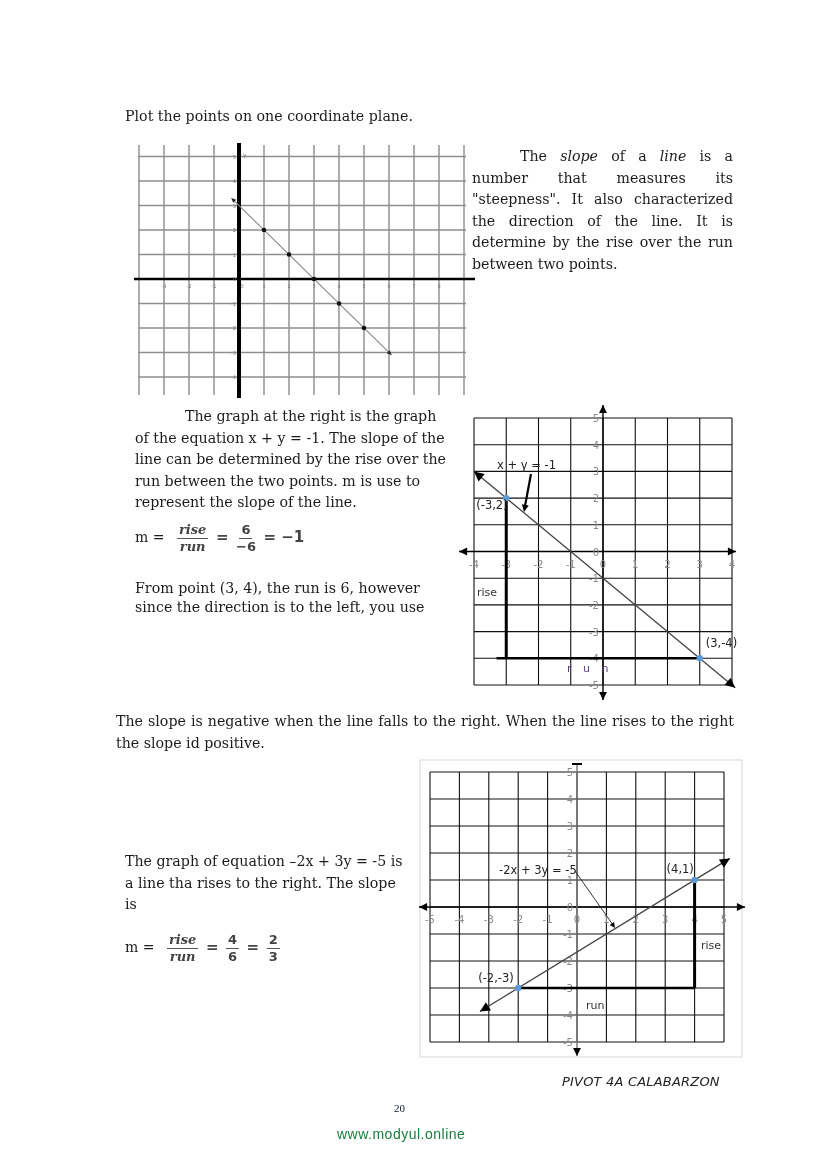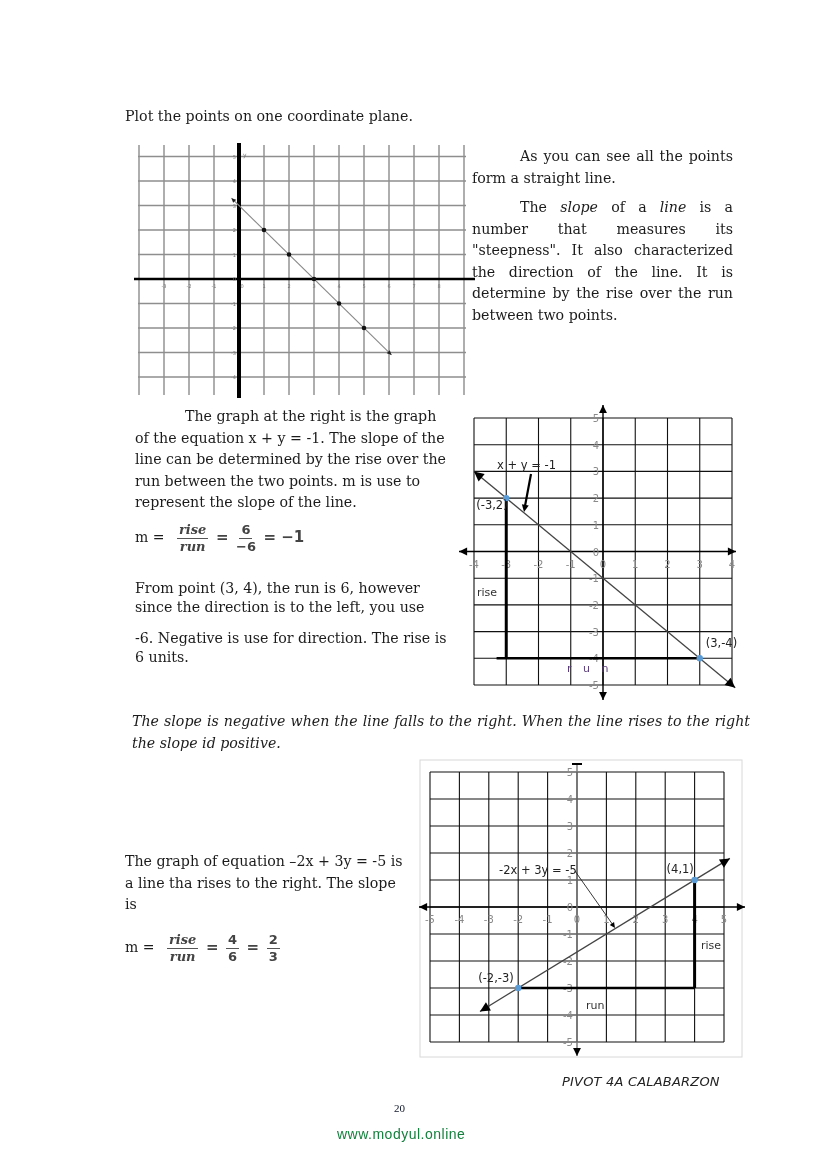--- a/index.html
+++ b/index.html
@@ -79,41 +79,39 @@
     <polygon points="101.5,58.150000000000006 106.23777845567366,59.74795347396426 103.19333035901582,62.85453316443145" fill="#222"></polygon>
     <polygon points="261.5,214.95 256.76222154432634,213.35204652603574 259.8066696409842,210.24546683556855" fill="#222"></polygon>
     <circle cx="134" cy="90" r="2.3" fill="#111"></circle>
     <circle cx="159" cy="114.5" r="2.3" fill="#111"></circle>
     <circle cx="184" cy="139" r="2.3" fill="#111"></circle>
     <circle cx="209" cy="163.5" r="2.3" fill="#111"></circle>
     <circle cx="234" cy="188" r="2.3" fill="#111"></circle>
   </svg>
 
 <div class="abs txt just" style="left:472px; top:146px; width:261px;">
-  <p class="para indent">As you can see all the points form a straight line.</p>
   <p class="para indent"><span>The </span><i>slope</i><span> of a </span><i>line</i><span> is a number that measures its "steepness". It also characterized the direction of the line. It is determine by the rise over the run between two points.</span></p>
 </div>
 
 <div class="abs txt" style="left:135px; top:406px; width:312px;">
   <p class="para indent" style="text-indent:50px;">The graph at the right is the graph of the equation x + y = -1.  The slope of the line can be determined by the rise over the run between the two points.  m is use to represent the slope of the line.</p>
   <div style="margin-top:4px;">
     <span class="mlabel">m =</span>
     <span class="frac">
       <span class="num it">rise</span>
       <span class="it">run</span>
     </span>
     <span class="eq-sign">=</span>
     <span class="frac">
       <span class="num sans">6</span>
       <span class="sans">−6</span>
     </span>
     <span class="eq-sign">= −1</span>
   </div>
   <p class="para" style="margin-top:24px; margin-bottom:12px; line-height:19px;">From point (3, 4), the run is 6, however since the direction is to the left, you use</p>
-  <p class="para" style="margin-top:8px; line-height:19px;">-6. Negative is use for direction. The rise is 6 units.</p>
 </div>
 
 <svg class="abs" id="g2" style="left:455px; top:400px;" width="290" height="305">
     <line x1="19" y1="18" x2="19" y2="285" stroke="#111" stroke-width="1.1"></line>
     <line x1="51.25" y1="18" x2="51.25" y2="285" stroke="#111" stroke-width="1.1"></line>
     <line x1="83.5" y1="18" x2="83.5" y2="285" stroke="#111" stroke-width="1.1"></line>
     <line x1="115.75" y1="18" x2="115.75" y2="285" stroke="#111" stroke-width="1.1"></line>
     <line x1="148" y1="18" x2="148" y2="285" stroke="#111" stroke-width="1.1"></line>
     <line x1="180.25" y1="18" x2="180.25" y2="285" stroke="#111" stroke-width="1.1"></line>
     <line x1="212.5" y1="18" x2="212.5" y2="285" stroke="#111" stroke-width="1.1"></line>
@@ -165,21 +163,21 @@
     <text x="21.25" y="109.1" font-size="11.5" fill="#222" text-anchor="start">(-3,2)</text>
     <circle cx="244.75" cy="258.29999999999995" r="3.2" fill="#5b9bd5"></circle>
     <text x="250.75" y="247.29999999999995" font-size="11.5" fill="#222" text-anchor="start">(3,-4)</text>
     <text x="42" y="69" font-size="11.5" fill="#222">x + y = -1</text>
     <line x1="76" y1="74" x2="70" y2="106" stroke="#000" stroke-width="2.2"></line>
     <polygon points="69,112 66.8828715458371,104.28522410509717 73.72716340900573,105.54601471147033" fill="#000"></polygon>
     <text x="22" y="196" font-size="11" fill="#333">rise</text>
     <text x="112" y="272" font-size="11" fill="#5a3d7a" letter-spacing="4">r u n</text>
   </svg>
 
-<div class="abs txt just" style="left:132px; top:711px; width:618px;font-style:italic;">The slope is negative  when the line falls to the right. When the line rises to the right the slope id positive.</div>
+<div class="abs txt just" style="left:116px; top:711px; width:618px;">The slope is negative  when the line falls to the right. When the line rises to the right the slope id positive.</div>
 
 <div class="abs txt" style="left:125px; top:831px; width:280px;margin-top:20px;">
   <p class="para">The graph of equation –2x + 3y = -5 is a line tha rises to the right.  The slope is</p>
   <div style="margin-top:16px;">
     <span class="mlabel">m =</span>
     <span class="frac">
       <span class="num it">rise</span>
       <span class="it">run</span>
     </span>
     <span class="eq-sign">=</span>

